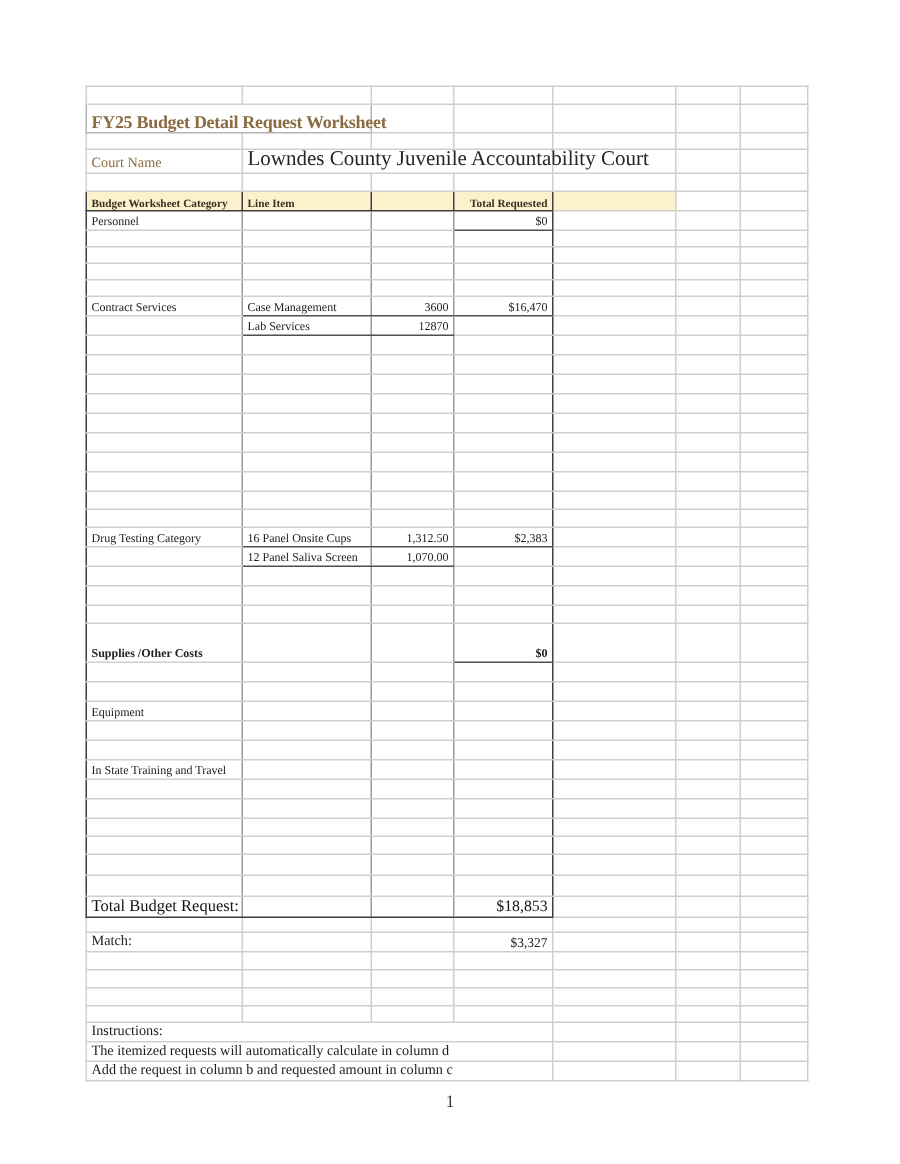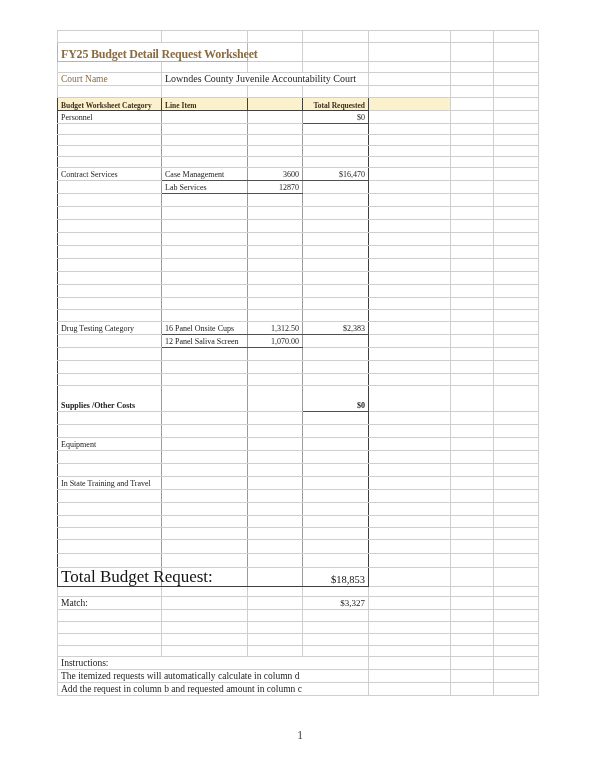--- a/index.html
+++ b/index.html
@@ -4,21 +4,21 @@
 <style>
   html,body { margin:0; padding:0; }
   body {
     width:600px; height:776px;
     background:#ffffff;
     position:relative;
     font-family:"Liberation Serif","DejaVu Serif",serif;
     overflow:hidden;
   }
   .sheet {
-    position:absolute; left:57px; top:30px;
+    position:absolute; left:57px; top:57px;
   }
   table.grid {
     border-collapse:collapse;
     table-layout:fixed;
     width:481px;
   }
   td {
     border:1px solid var(--grid-line);
     padding:0 2px 1px 3px;
     font-size:8px;
@@ -51,32 +51,32 @@
 
   
   td.dk  { border:1.5px solid #4f4f4f; }
   td.dkb { border-bottom:1.5px solid #4f4f4f; }
 
   
   tr.total td.ca, tr.total td.cb, tr.total td.cc, tr.total td.cd {
     border-top:1.5px solid var(--dark-border);
     border-bottom:1.5px solid var(--dark-border);
   }
-  tr.total td.ca { font-size:17px; color:#141414; }
+  tr.total td.ca { font-size:11px; color:#141414; }
   tr.total td.cd { font-size:10.5px; color:#141414; }
 
   tr.match td.ca { font-size:9.5px; }
   tr.match td.cd { font-size:9px; }
 
   tr.title td.title-cell {
     font-size:12px; font-weight:bold; letter-spacing:-0.2px;
     color:var(--accent); border:1px solid #b5b5b5;
   }
   tr.court td.ca { font-size:9.5px; color:var(--accent); }
-  tr.court td.court-val { font-size:10px; color:#262626; }
+  tr.court td.court-val { font-size:14px; color:#262626; }
 
   tr.instr_h td.ca { font-size:9.5px; color:#1c1c1c; }
   tr.instr  td.ca { font-size:9.5px; color:#1c1c1c; }
 
   .page-number {
     position:absolute; left:0; right:0; top:729px;
     text-align:center; font-size:11.5px; color:#3a3a3a;
   }
 </style>
 </head>

